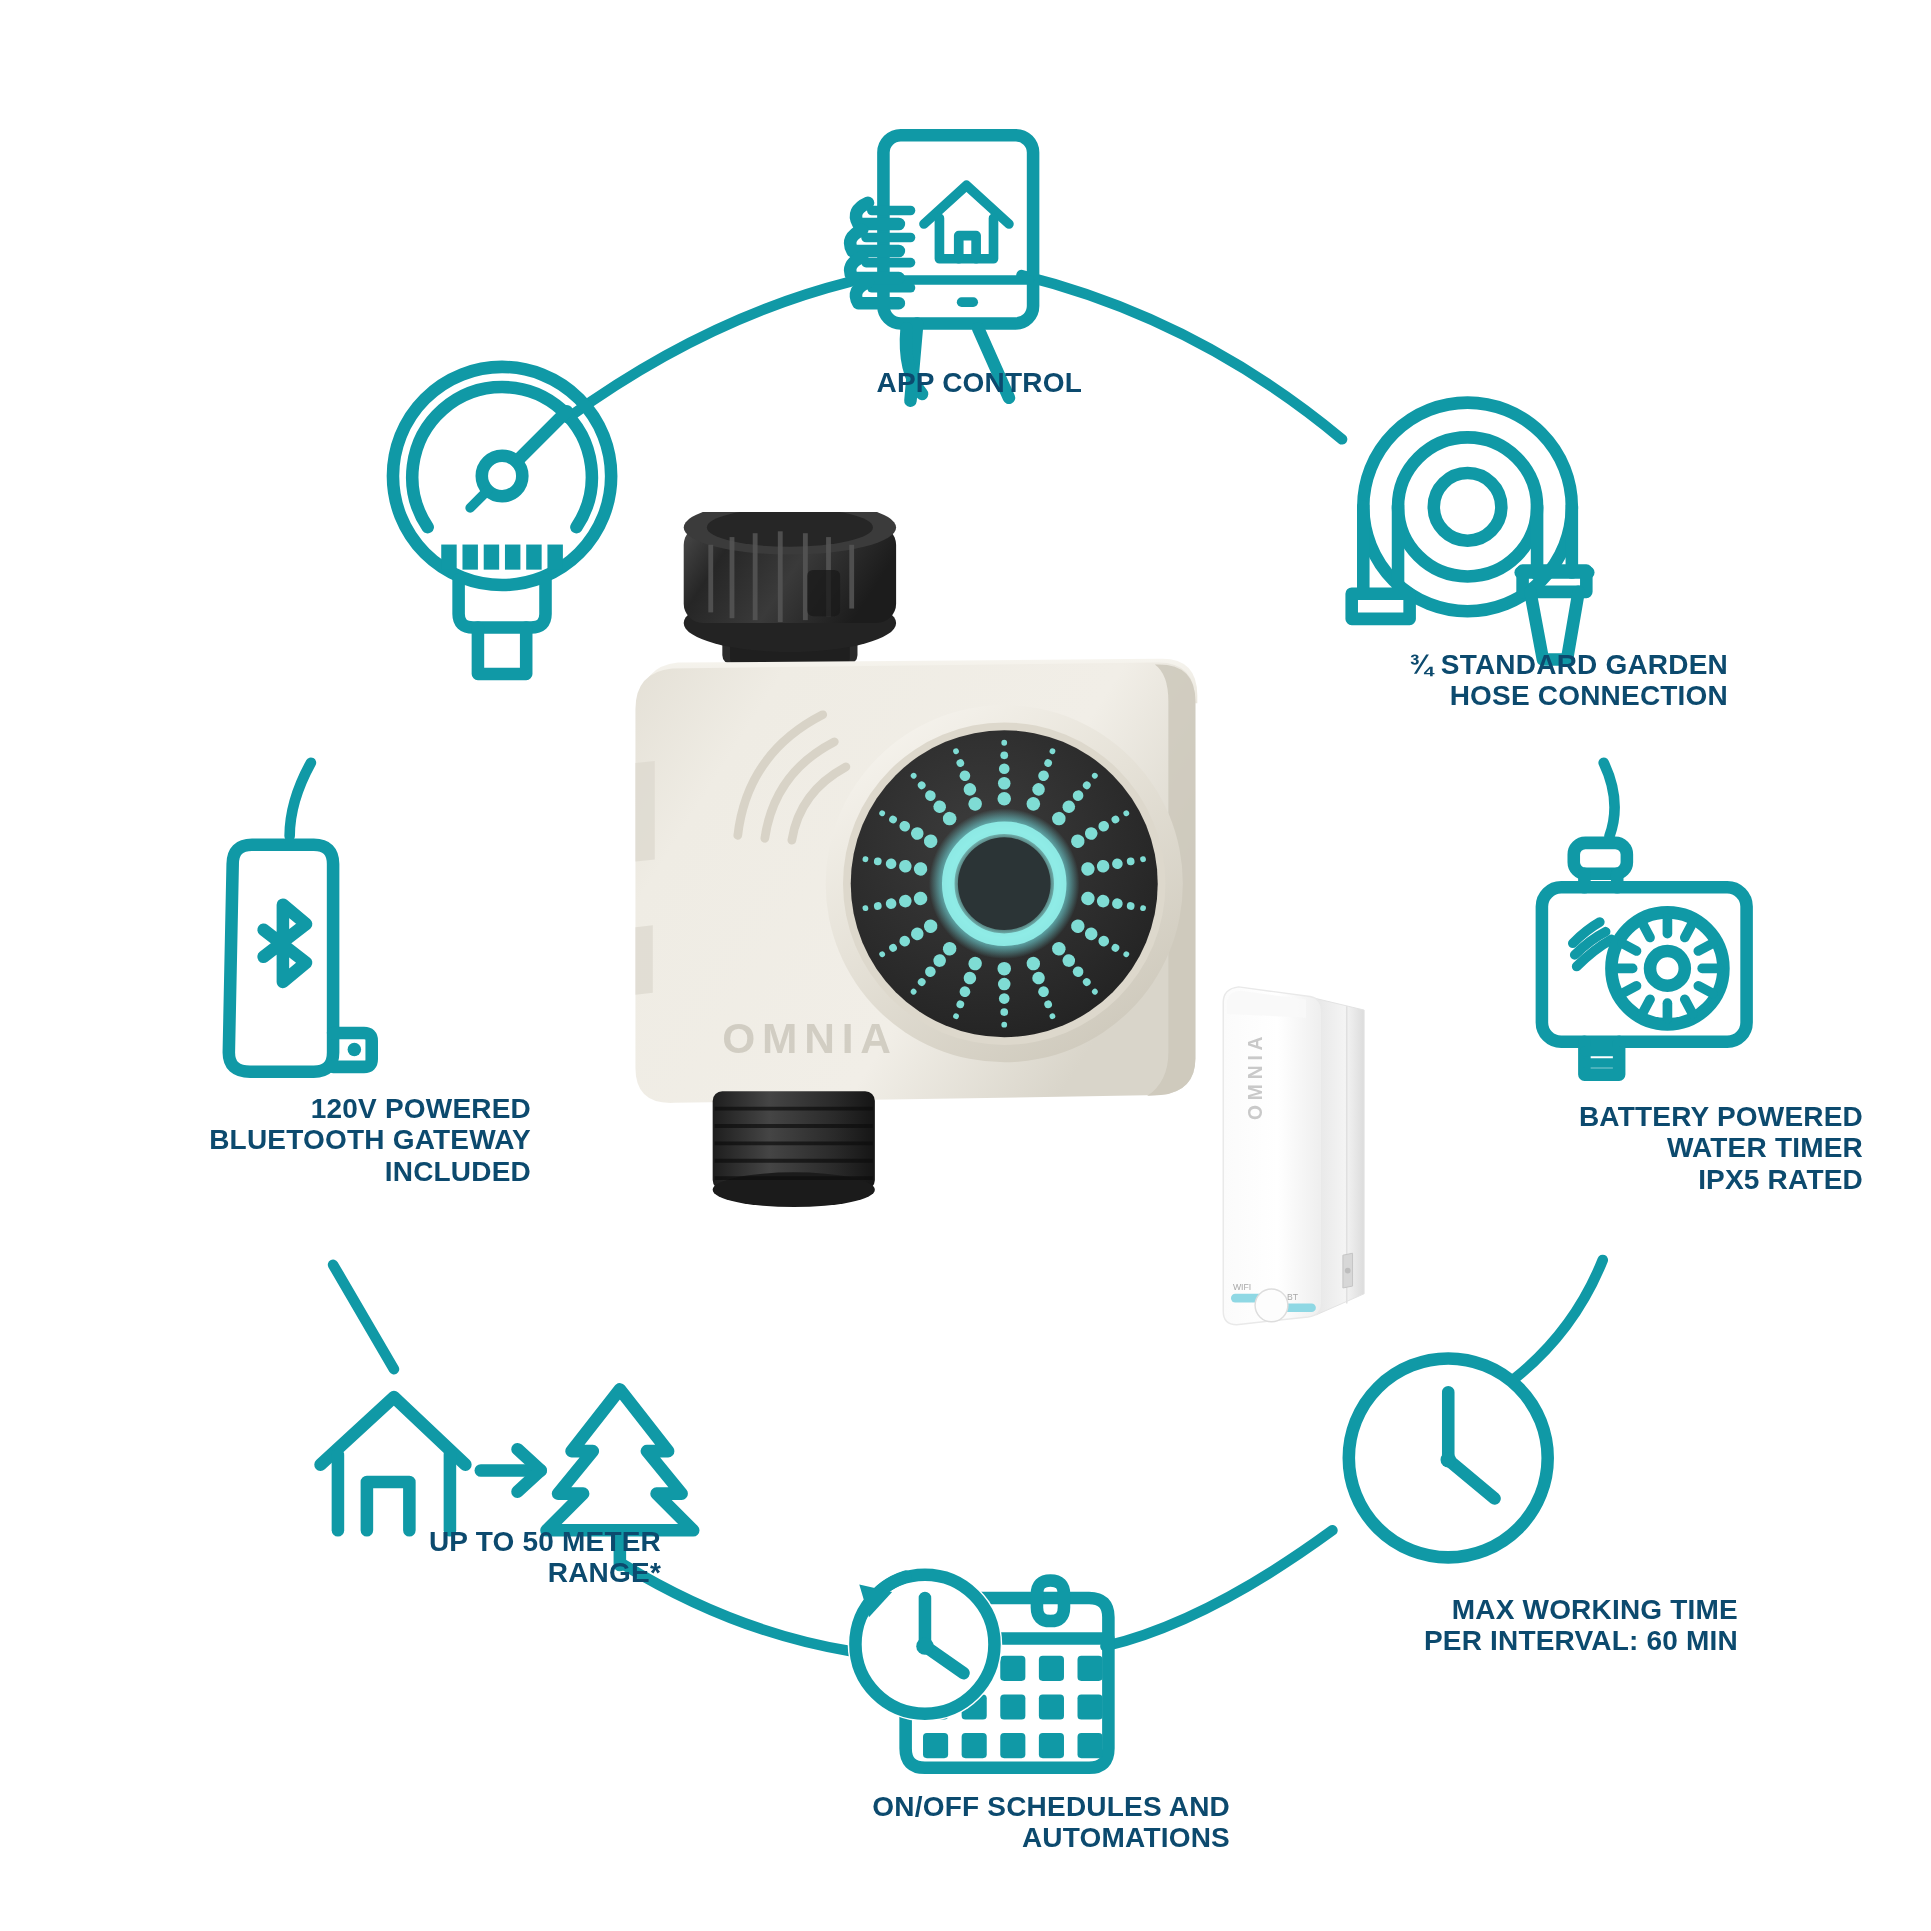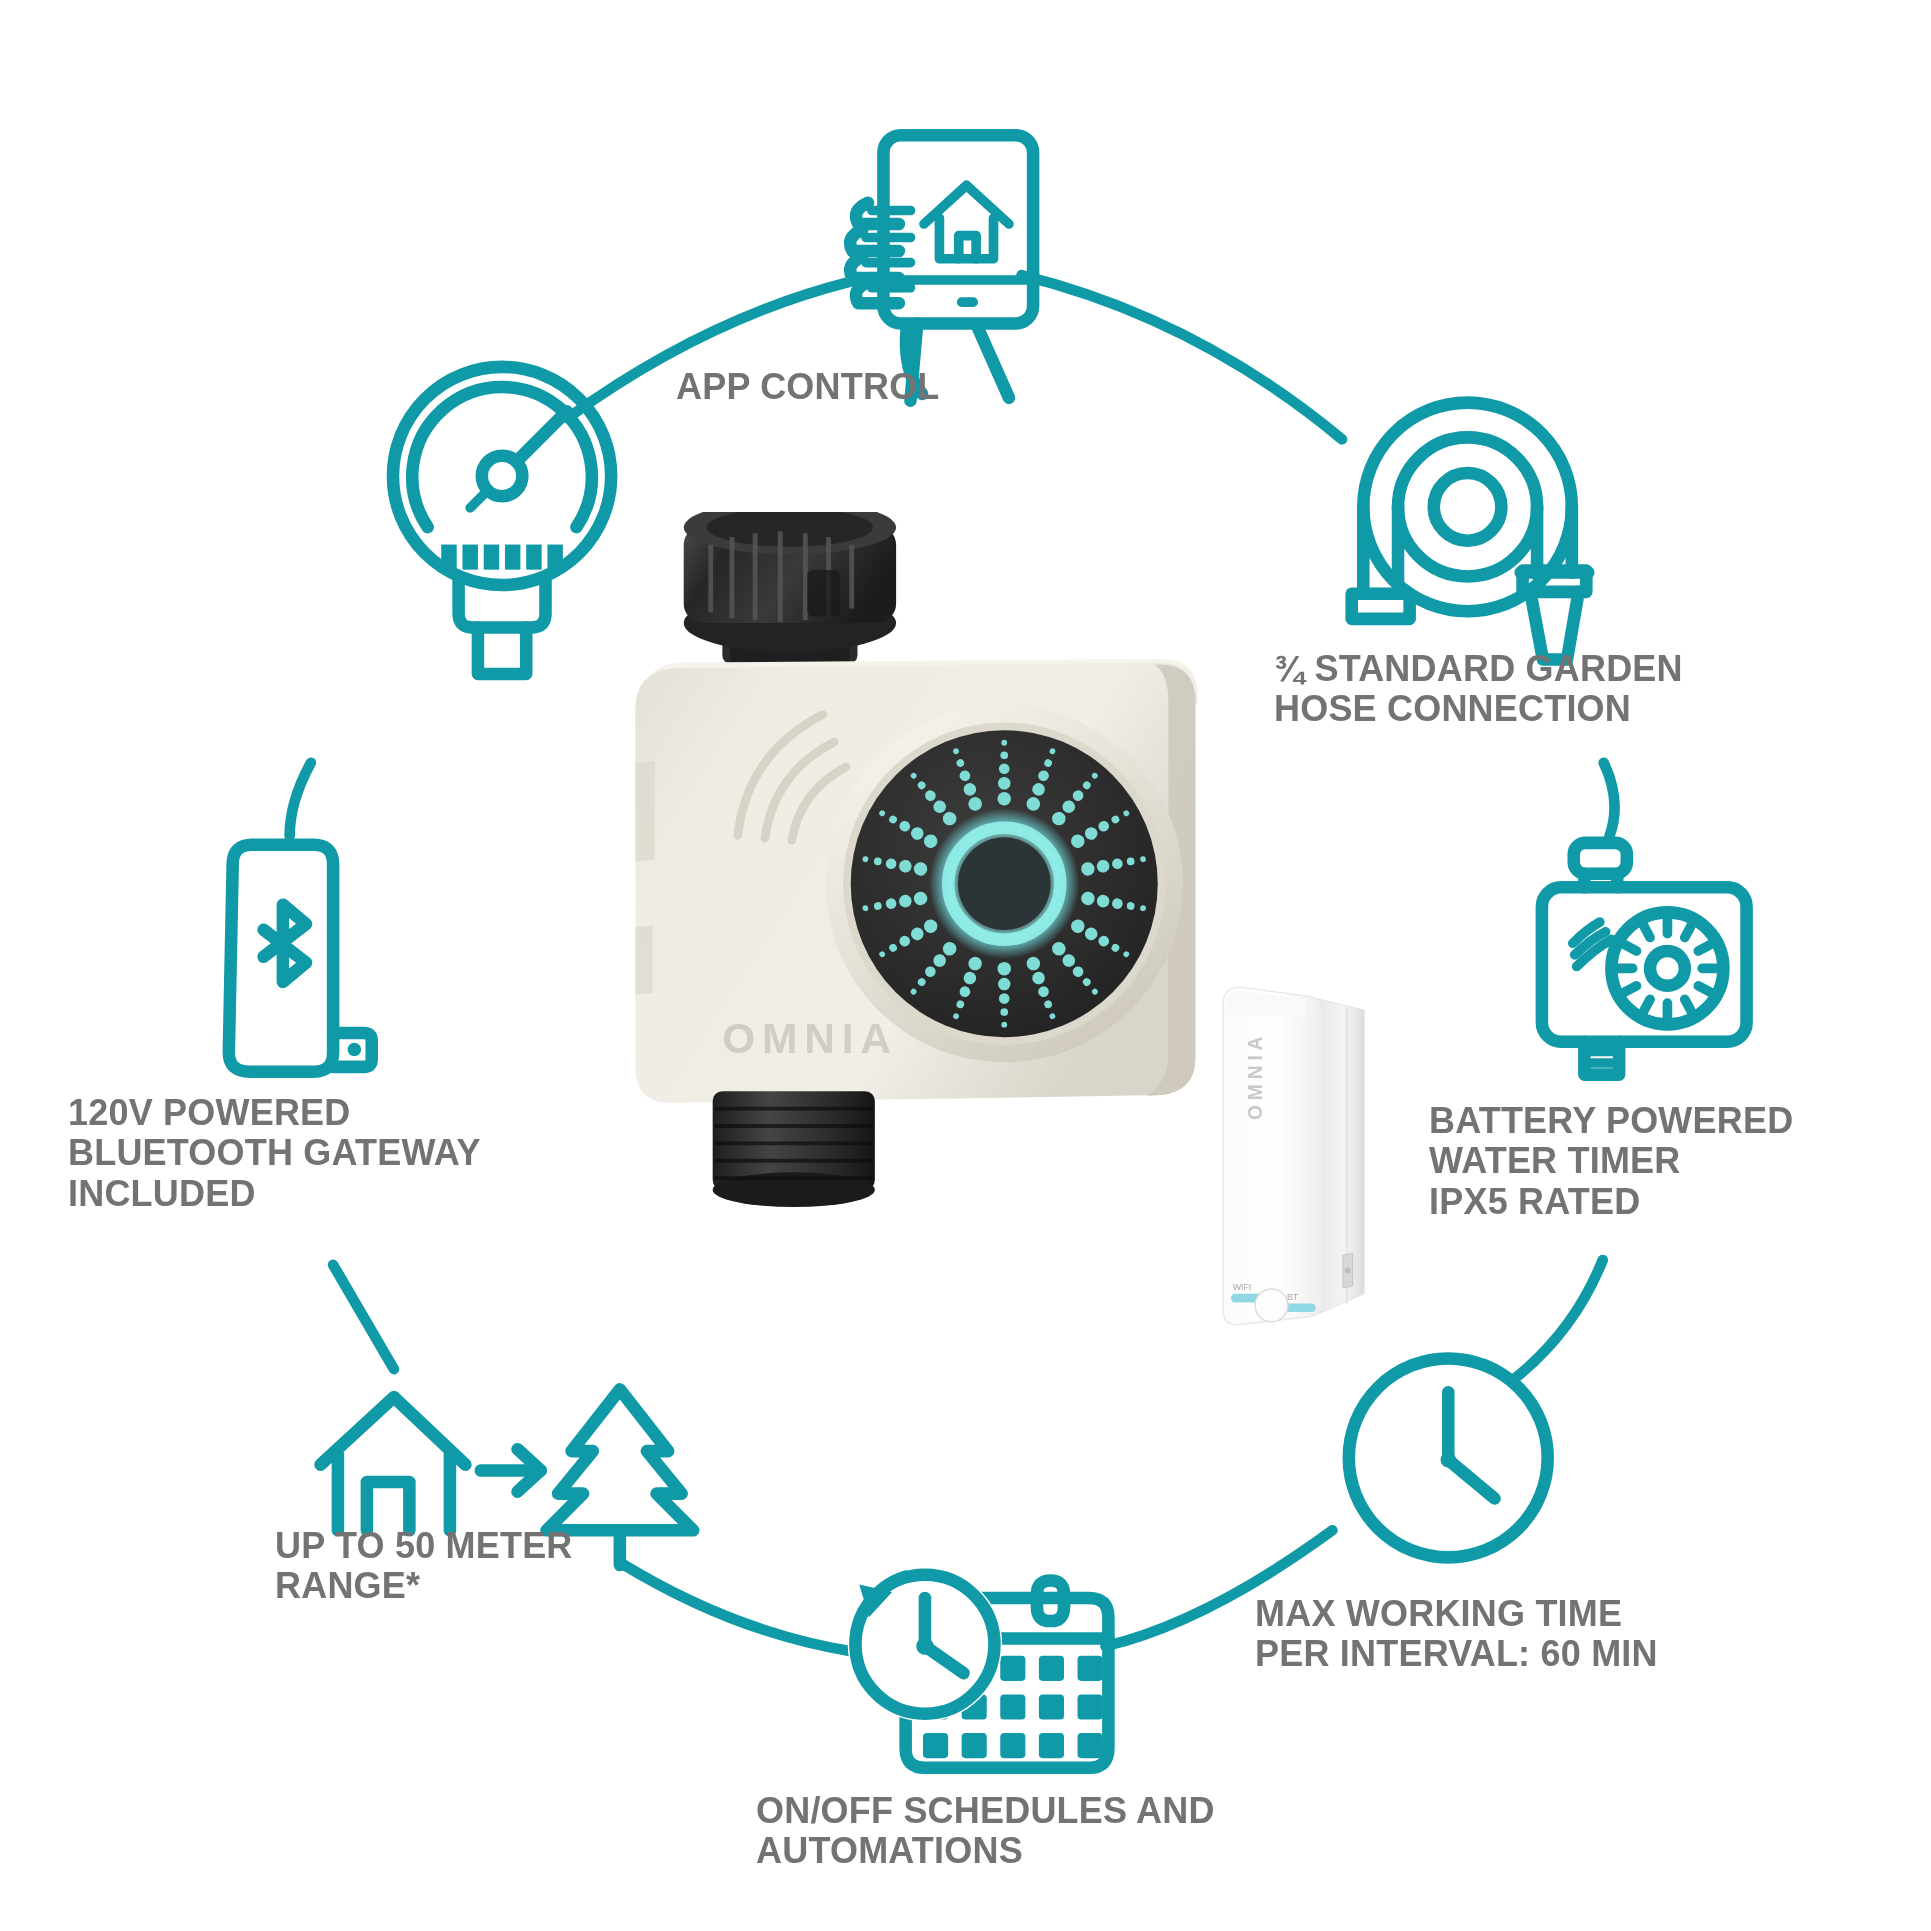--- a/index.html
+++ b/index.html
@@ -19,36 +19,36 @@
     overflow: hidden;
   }
   .svg-layer {
     position: absolute;
     left: 0; top: 0;
     width: 1931px;
     height: 1931px;
   }
   .feature-label {
     position: absolute;
-    text-align: left;
-    color: #737373;
+    text-align: right;
+    color: #0c4a6e;
     font-weight: bold;
-    font-size: 36px;
+    font-size: 28px;
     line-height: 1.12;
     letter-spacing: 0.2px;
     white-space: pre-line;
   }
   .lbl-app      { left: 676px;  top: 367px;  width: 406px; }
   .lbl-pressure { left: 154px;  top: 599px;  width: 454px; }
   .lbl-hose     { left: 1274px; top: 649px;  width: 454px; }
   .lbl-gateway  { left: 68px;   top: 1093px; width: 463px; }
   .lbl-battery  { left: 1429px; top: 1101px; width: 434px; }
   .lbl-range    { left: 275px;  top: 1526px; width: 386px; }
   .lbl-maxtime  { left: 1255px; top: 1574px; width: 483px; margin-top: 20px; }
-  .lbl-sched    { left: 756px;  top: 1791px; width: 502px; }
+  .lbl-sched    { left: 728px;  top: 1791px; width: 502px; }
 
   
   #product {
     position: absolute;
     left: 618px;
     top: 512px;
     width: 618px;
     height: 782px;
   }
   #gateway-photo {

